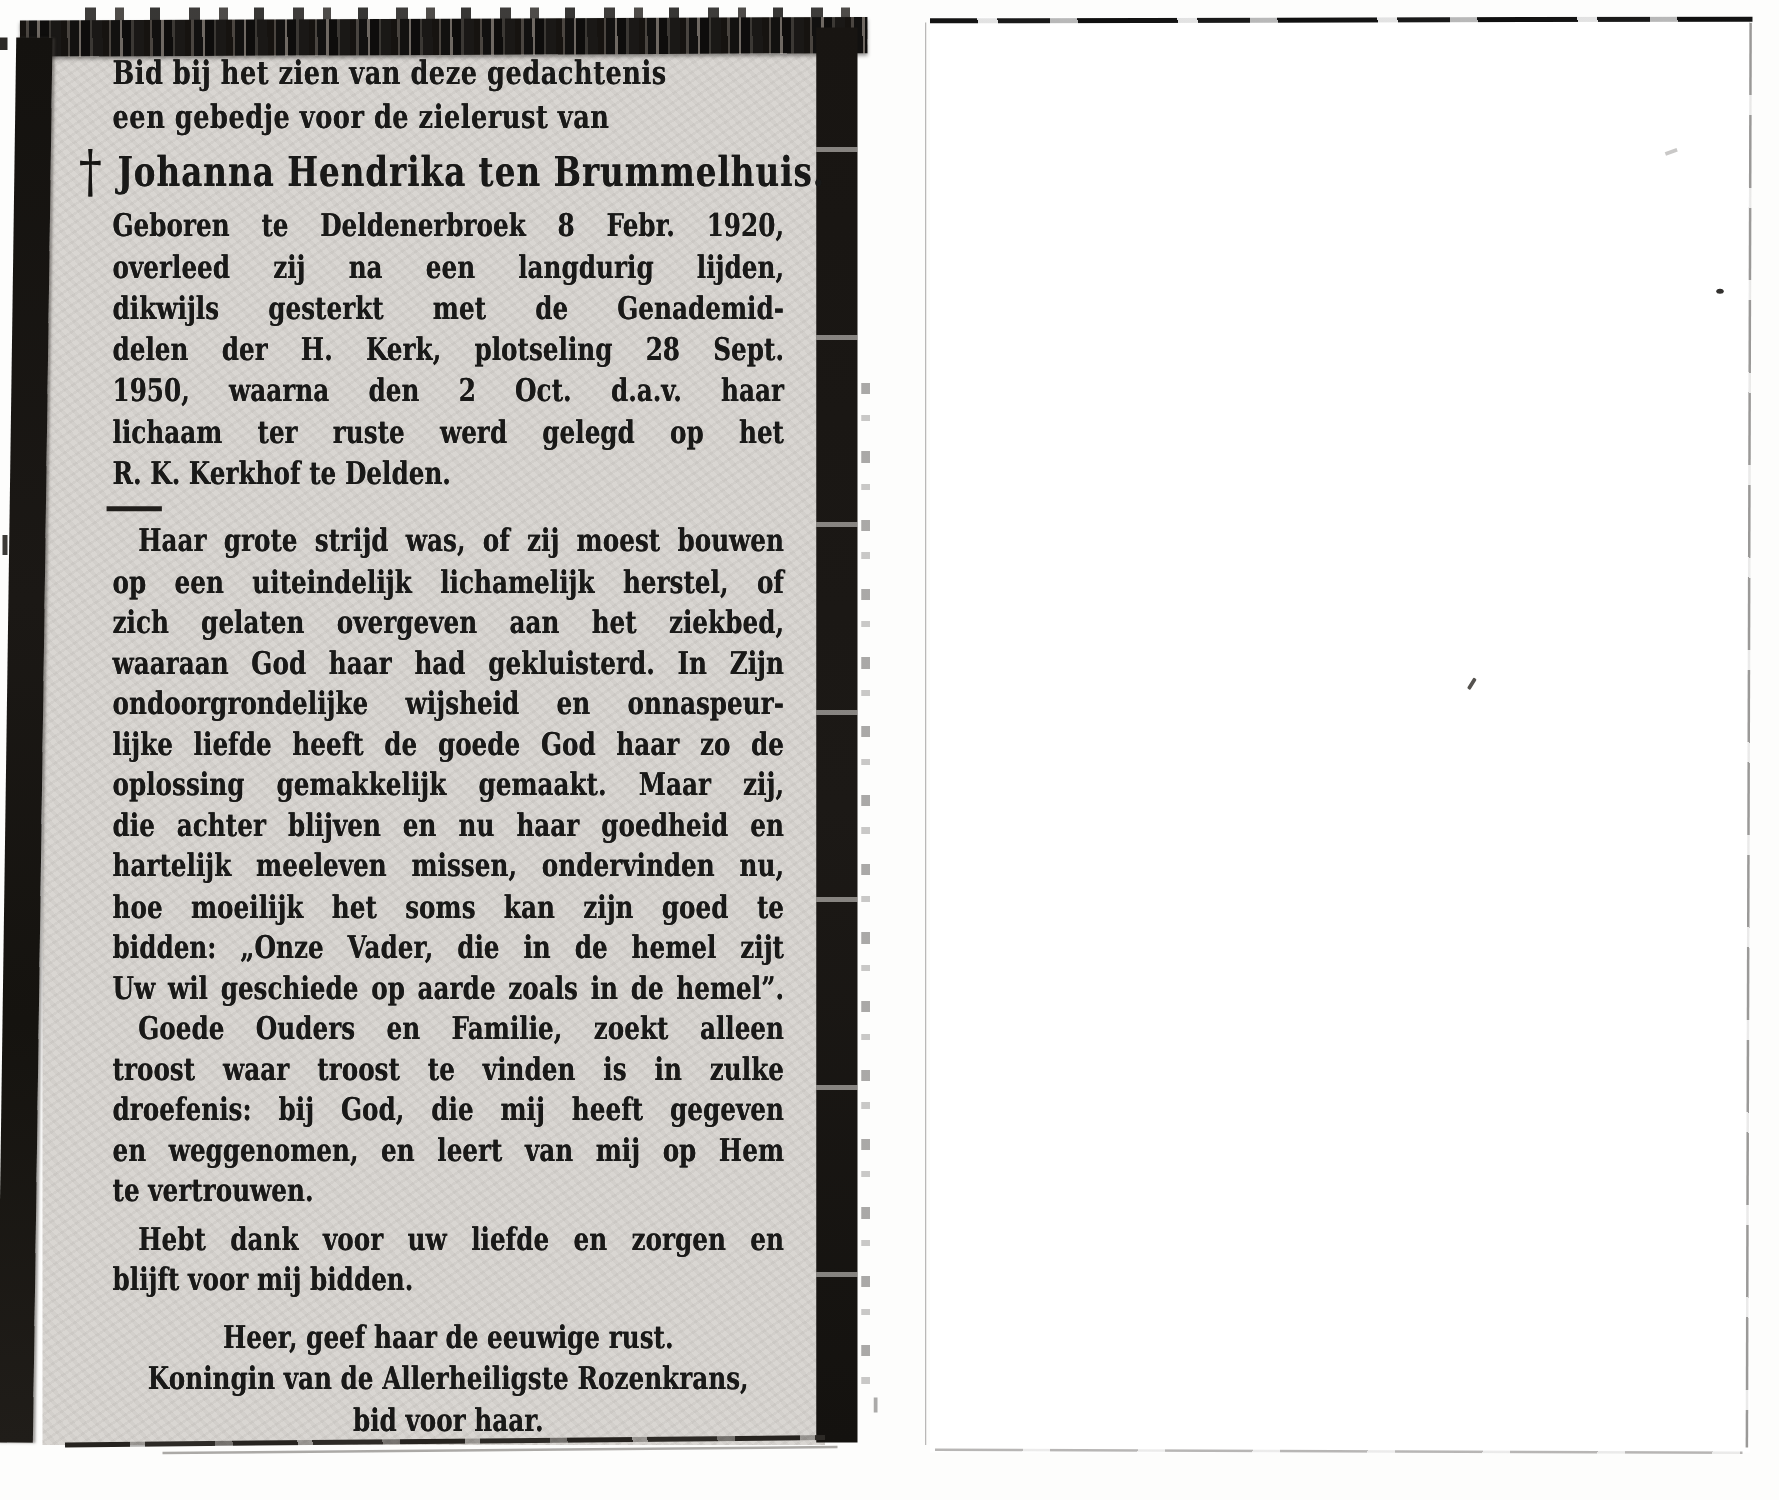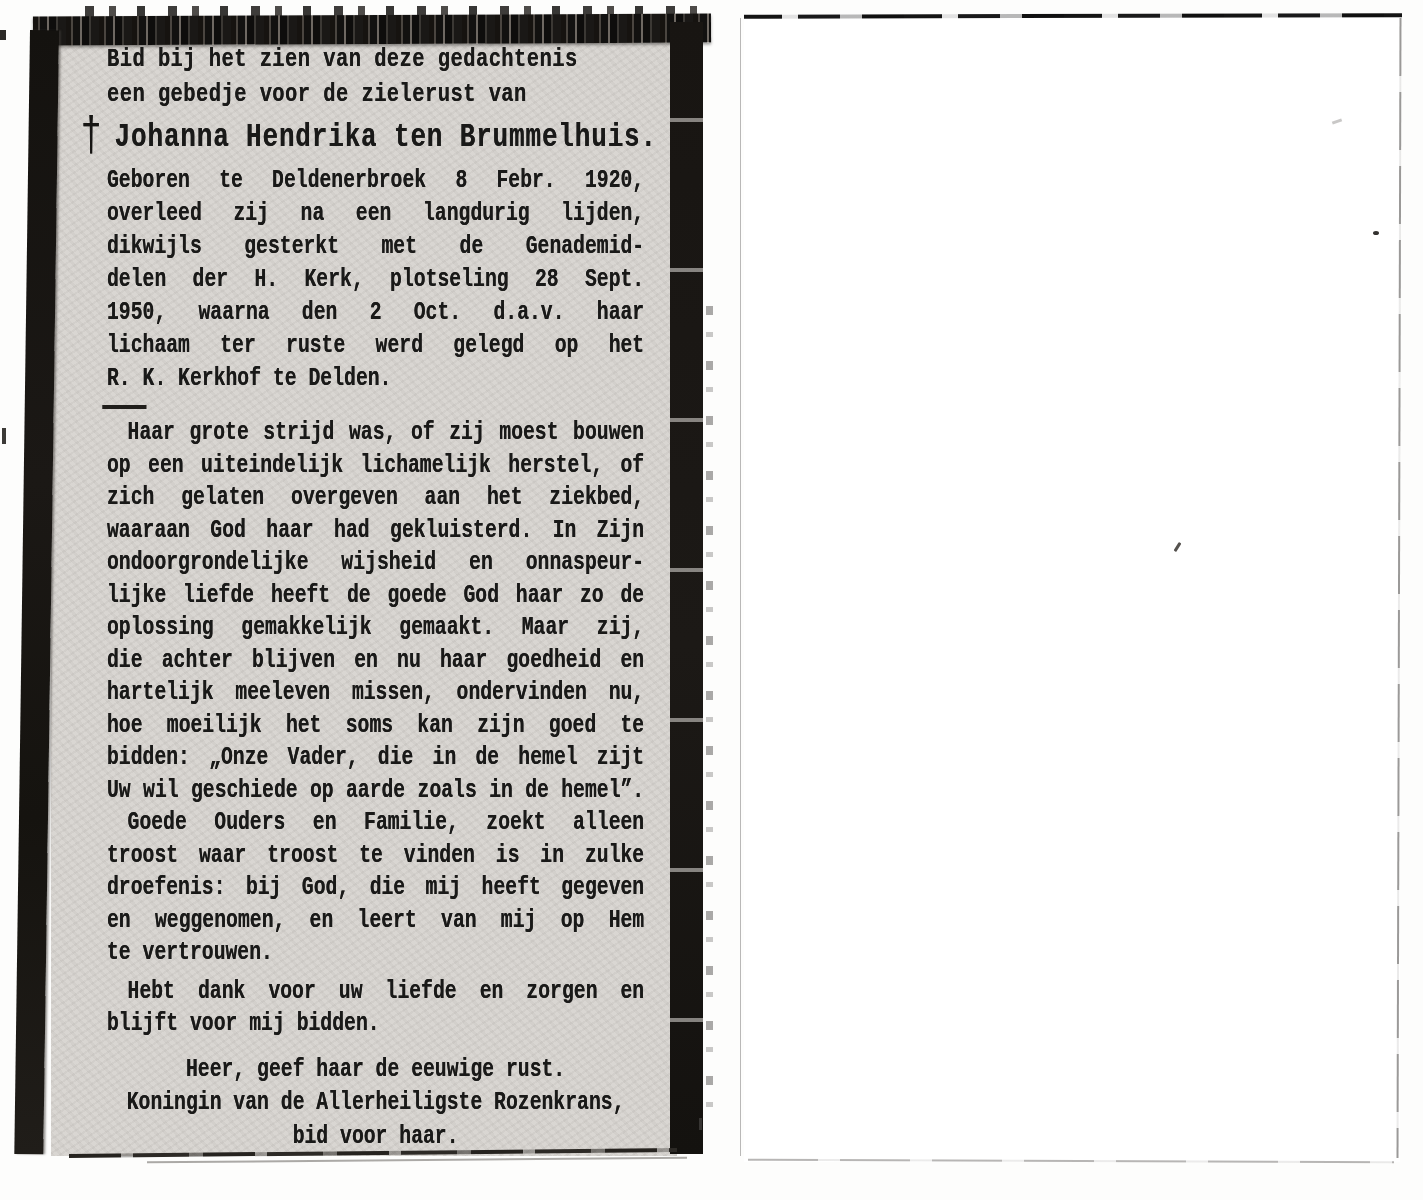--- a/index.html
+++ b/index.html
@@ -4,21 +4,21 @@
 <style>
   html,body{margin:0;padding:0;}
   body{
     width:1423px;height:1200px;position:relative;overflow:hidden;
     background:#fdfdfc;
     font-family:"DejaVu Serif", serif;
   }
   .stage{position:absolute;inset:0;}
 
   
-  .card{position:absolute;left:27px;top:6px;width:688px;height:1158px;font-family:Liberation Mono, monospace;}
+  .card{position:absolute;left:10px;top:6px;width:688px;height:1158px;}
 
   .paper{
     position:absolute;left:24px;top:28px;right:38px;bottom:8px;
     background:
       radial-gradient(ellipse 180px 90px at 14% 26%, rgba(70,62,72,.22), transparent 70%),
       radial-gradient(ellipse 260px 160px at 60% 4%, rgba(95,90,85,.28), transparent 72%),
       radial-gradient(ellipse 220px 320px at 12% 52%, rgba(110,104,98,.12), transparent 70%),
       radial-gradient(ellipse 300px 200px at 80% 30%, rgba(120,114,108,.10), transparent 70%),
       linear-gradient(179deg,#bdbab6 0%,#ccc9c5 14%,#d6d3cf 34%,#dfddd9 58%,#e9e7e3 82%,#efedе9 100%);
     background-color:#d9d6d2;

